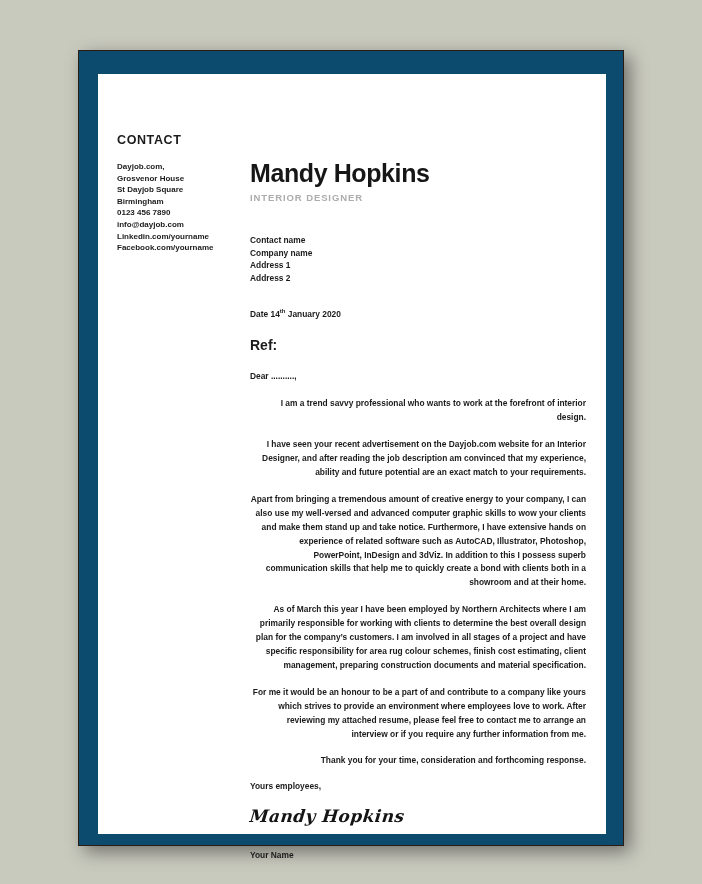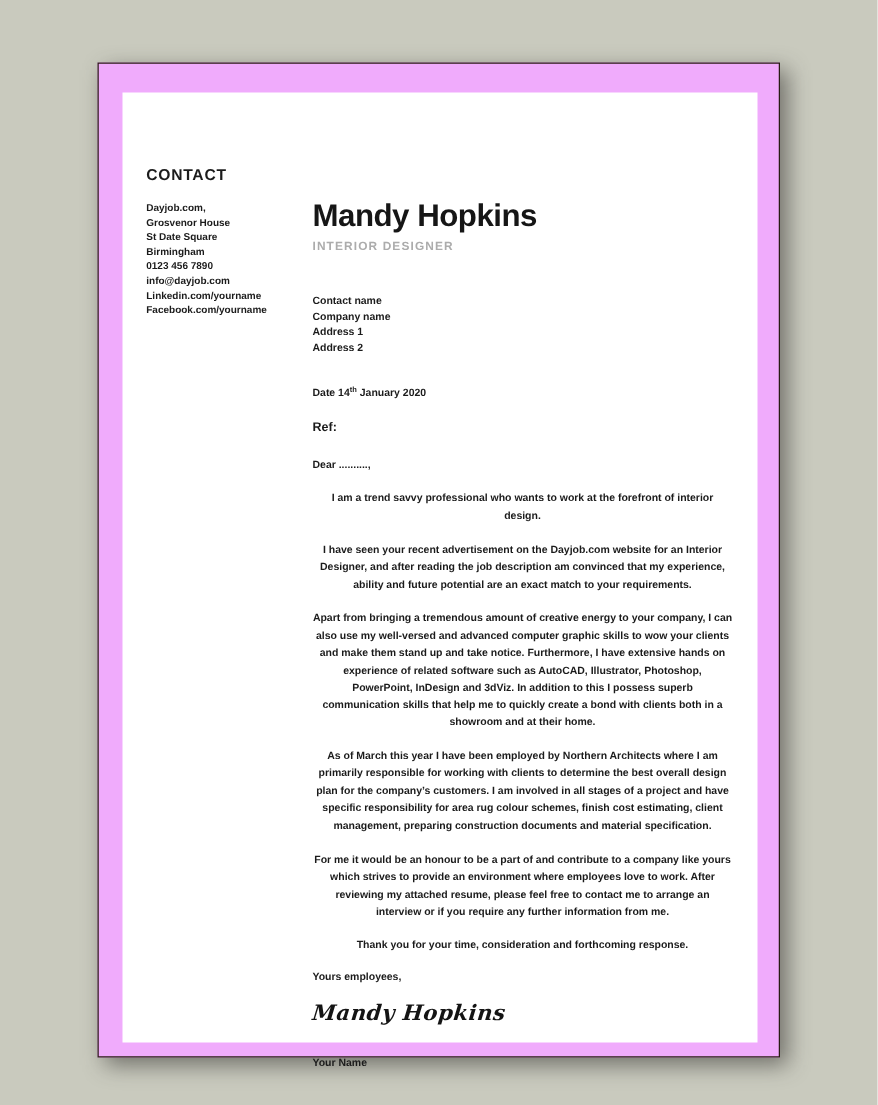--- a/index.html
+++ b/index.html
@@ -27,21 +27,21 @@
     filter: blur(9px);
   }
 
   
   #page-frame {
     position: absolute;
     left: 78px;
     top: 50px;
     width: 546px;
     height: 796px;
-    background: #f0abfc;
+    background: #0c4a6e;
     border: 1px solid #2a1c14;
   }
 
   
   #page-sheet {
     position: absolute;
     left: 19px;
     top: 23px;
     width: 508px;
     height: 760px;
@@ -121,21 +121,21 @@
     color: #1b1b1b;
     margin-top: 25px;
   }
   #date-line sup {
     font-size: 6px;
     vertical-align: super;
     line-height: 0;
   }
 
   #ref-line {
-    font-size: 10px;
+    font-size: 14px;
     font-weight: bold;
     color: #1b1b1b;
     margin-top: 18px;
   }
 
   #salutation-line {
     font-size: 8.4px;
     font-weight: bold;
     color: #1b1b1b;
     margin-top: 18px;
@@ -144,21 +144,21 @@
   #paragraphs {
     margin-top: 16px;
   }
 
   .body-paragraph {
     font-size: 8.4px;
     font-weight: bold;
     color: #1b1b1b;
     line-height: 13.9px;
     margin-bottom: 13px;
-    text-align: center;
+    text-align: right;
   }
 
   #closing-line {
     font-size: 8.4px;
     font-weight: bold;
     color: #1b1b1b;
     margin-top: 9px;
   }
 
   #signature-script {
@@ -187,21 +187,21 @@
 
 <div id="page-frame">
   <div id="page-sheet">
     <div id="letter-body">
 
       <div id="contact-column">
         <div id="contact-heading">CONTACT</div>
         <div>
           <div class="contact-line">Dayjob.com,</div>
           <div class="contact-line">Grosvenor House</div>
-          <div class="contact-line">St Date Square</div>
+          <div class="contact-line">St Dayjob Square</div>
           <div class="contact-line">Birmingham</div>
           <div class="contact-line">0123 456 7890</div>
           <div class="contact-line">info@dayjob.com</div>
           <div class="contact-line">Linkedin.com/yourname</div>
           <div class="contact-line">Facebook.com/yourname</div>
         </div>
       </div>
 
       <div id="main-column">
 

